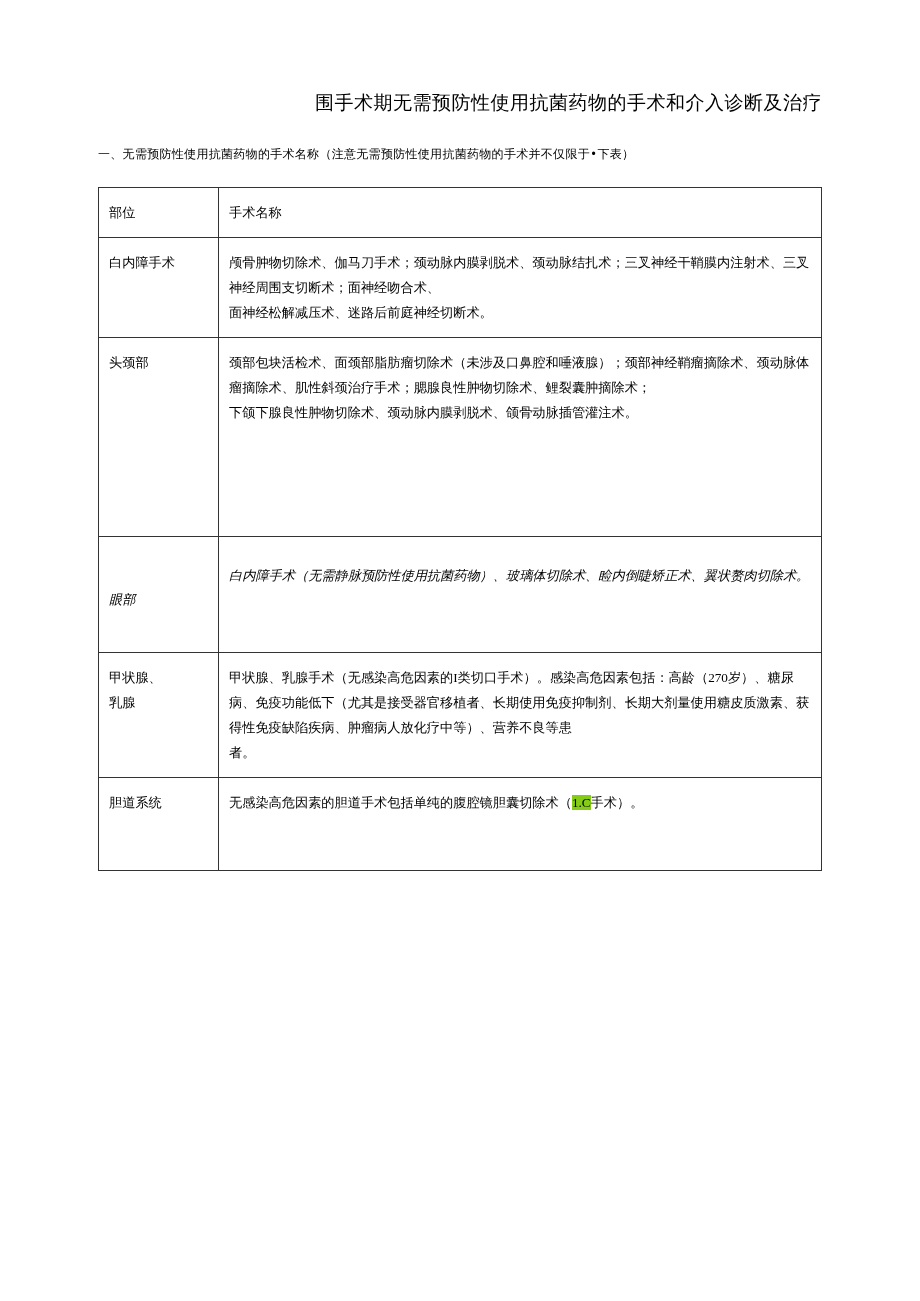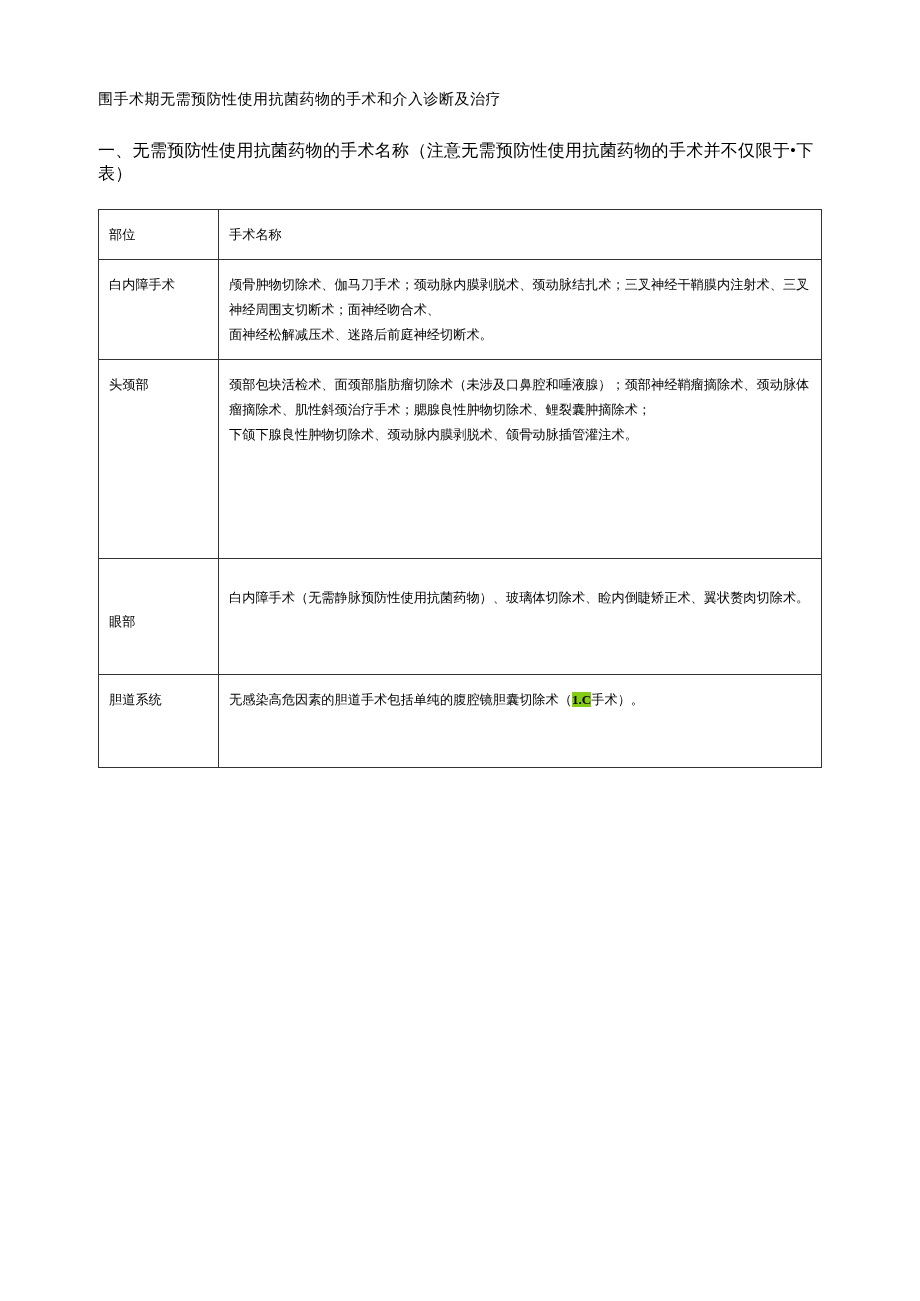--- a/index.html
+++ b/index.html
@@ -7,53 +7,53 @@
     padding: 0;
     background: #ffffff;
     font-family: "SimSun", "宋体", serif;
     width: 920px;
   }
   .page {
     padding: 90px 98px 40px 98px;
     box-sizing: border-box;
   }
   .title {
-    font-size: 15px;
-    text-align: left;
+    font-size: 19px;
+    text-align: right;
     font-weight: normal;
     margin: 0 0 30px 0;
     letter-spacing: 0.5px;
   }
   .subtitle {
-    font-size: 17px;
+    font-size: 12px;
     margin: 16px 0 24px 0;
     letter-spacing: 0.3px;
+    font-family: Liberation Mono, monospace;
   }
   table {
     border-collapse: collapse;
     width: 100%;
     table-layout: fixed;
     padding-left: 48px;
   }
   td {
     border: 1px solid #333;
     padding: 12px 10px;
     font-size: 13.2px;
     line-height: 1.9;
     vertical-align: top;
     word-break: break-all;
   }
   col.c1 { width: 120px; }
   .hl {
     background-color: #84cc16;
     color: #000;
-    font-weight: bold;
   }
   .row-tall td { padding-bottom: 110px; }
-  .row-eye td { padding-bottom: 40px; }
+  .row-eye td { padding-bottom: 40px; font-style: italic; }
   .row-chest td { padding-bottom: 60px; }
   .row-bile td { padding-bottom: 55px; }
   .pre-gap { height: 14px; }
 </style>
 </head>
 <body>
 
 <div class="page">
   <h1 class="title">围手术期无需预防性使用抗菌药物的手术和介入诊断及治疗</h1>
   <p class="subtitle">一、无需预防性使用抗菌药物的手术名称（注意无需预防性使用抗菌药物的手术并不仅限于•下表）</p>
@@ -73,19 +73,23 @@
           <td>颅骨肿物切除术、伽马刀手术；颈动脉内膜剥脱术、颈动脉结扎术；三叉神经干鞘膜内注射术、三叉神经周围支切断术；面神经吻合术、<br>面神经松解减压术、迷路后前庭神经切断术。</td>
         </tr>
         <tr class="row-tall">
           <td>头颈部</td>
           <td>颈部包块活检术、面颈部脂肪瘤切除术（未涉及口鼻腔和唾液腺）；颈部神经鞘瘤摘除术、颈动脉体瘤摘除术、肌性斜颈治疗手术；腮腺良性肿物切除术、鲤裂囊肿摘除术；<br>下颌下腺良性肿物切除术、颈动脉内膜剥脱术、颌骨动脉插管灌注术。</td>
         </tr>
         <tr class="row-eye">
           <td><div style="height: 38px;"></div>眼部</td>
           <td><div class="pre-gap"></div>白内障手术（无需静脉预防性使用抗菌药物）、玻璃体切除术、睑内倒睫矫正术、翼状赘肉切除术。</td>
         </tr>
+        <tr>
+          <td>甲状腺、<br>乳腺</td>
+          <td>甲状腺、乳腺手术（无感染高危因素的I类切口手术）。感染高危因素包括：高龄（270岁）、糖尿病、免疫功能低下（尤其是接受器官移植者、长期使用免疫抑制剂、长期大剂量使用糖皮质激素、获得性免疫缺陷疾病、肿瘤病人放化疗中等）、营养不良等患<br>者。</td>
+        </tr>
         <tr class="row-bile">
           <td>胆道系统</td>
           <td>无感染高危因素的胆道手术包括单纯的腹腔镜胆囊切除术（<span class="hl">1.C</span>手术）。</td>
         </tr>
       </tbody>
   </table>
 </div>
 
 </body></html>

